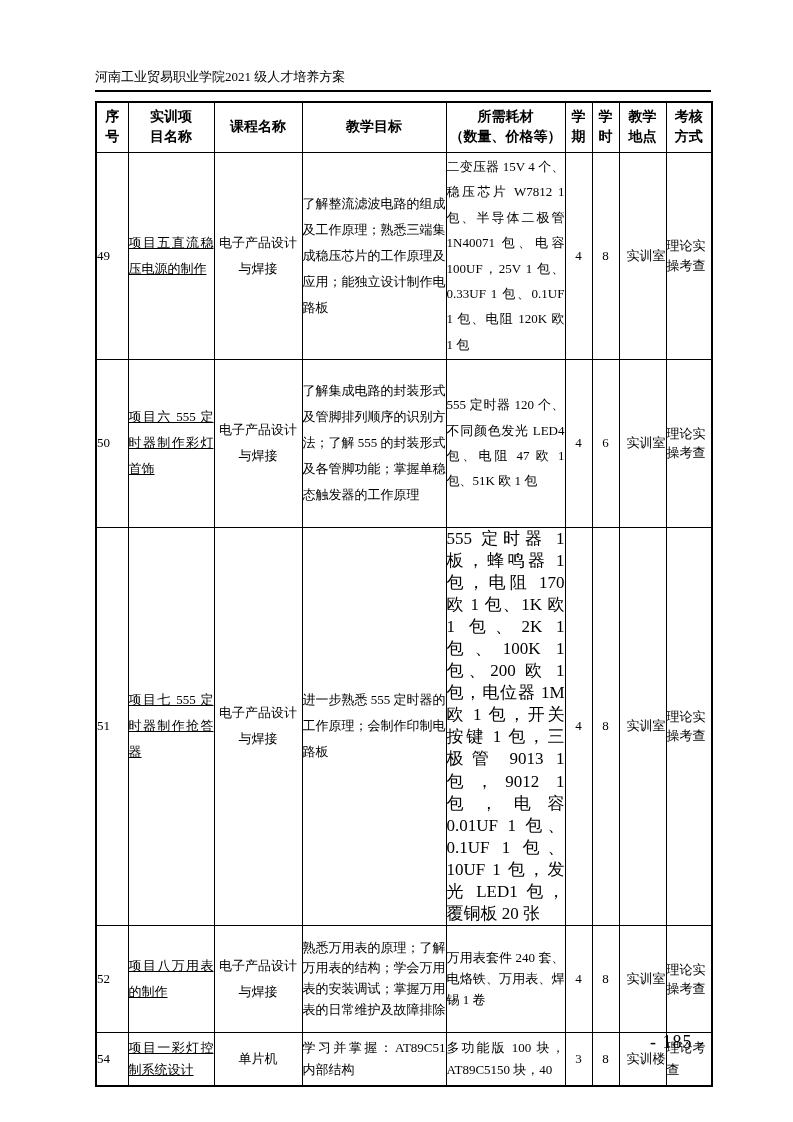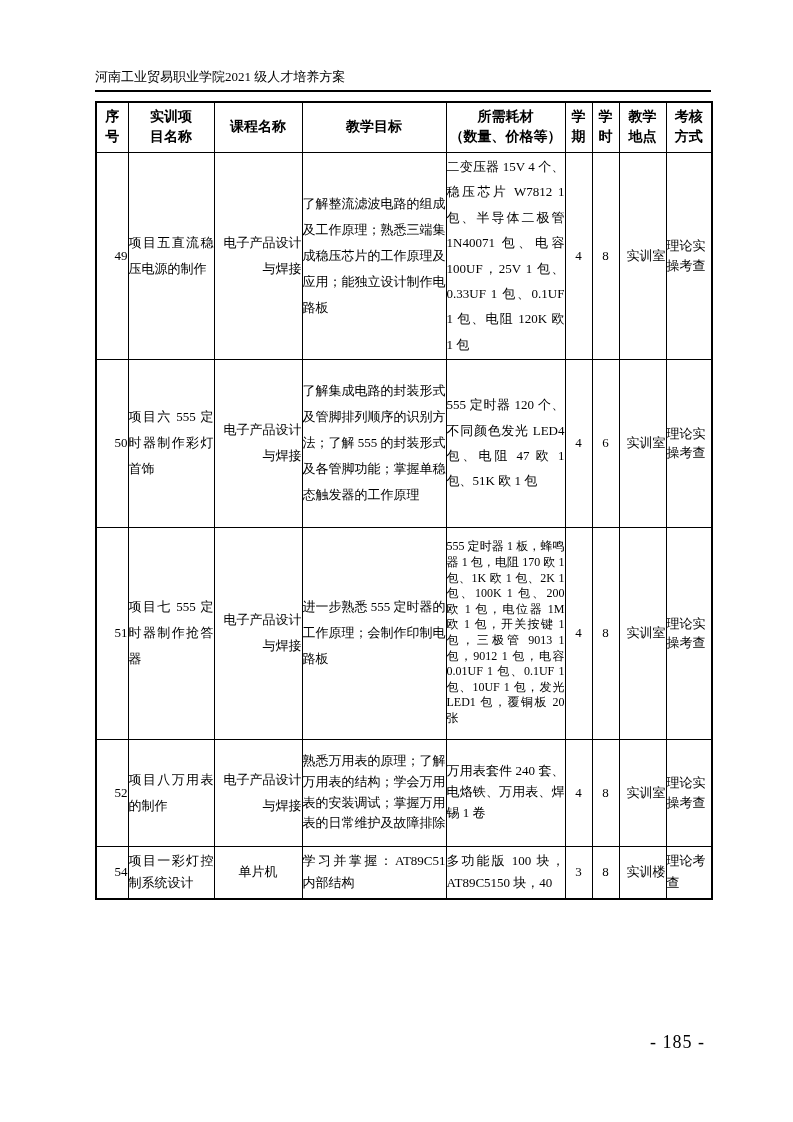--- a/index.html
+++ b/index.html
@@ -44,31 +44,31 @@
   }
   td{font-size:13px;line-height:2.0;}
   tr.hdr{height:50px;}
   tr.r-part{height:68px;}
   tr.r49{height:207px;}
   tr.r50{height:168px;}
   tr.r51{height:212px;}
   tr.r52{height:107px;}
   tr.r53{height:56px;}
   tr.r54{height:53px;}
-  .c-seq{text-align:right;margin-top:20px;}
-  .c-project{text-align:justify;padding:0 2px;}
+  .c-seq{text-align:left;margin-top:20px;}
+  .c-project{text-align:justify;padding:0 2px;text-decoration:underline;}
   .c-course{text-align:center;padding:0 9px;}
-  .c-course span{display:inline-block;text-align:right;}
+  .c-course span{display:inline-block;text-align:center;}
   .c-goal{text-align:justify;padding:0 3px;}
   .c-materials{text-align:justify;padding:0 3px;line-height:1.95;}
   .c-sem,.c-hours{text-align:center;}
   .c-loc{text-align:right;padding:0 3px;}
   .c-assess{text-align:left;padding:0 5px;line-height:1.5;}
   tr.r-part td{vertical-align:top;line-height:1.7;}
-  tr.r51 td.c-materials{font-size:12px;line-height:1.3;}
+  tr.r51 td.c-materials{font-size:17px;line-height:1.3;}
   tr.r52 td.c-goal, tr.r52 td.c-materials{line-height:1.6;}
   tr.r53 td, tr.r54 td{line-height:1.7;}
   .page-number{
     position:absolute;
     top:1032px;right:88px;
     font-size:18px;
     letter-spacing:1px;
   }
 </style>
 </head>

